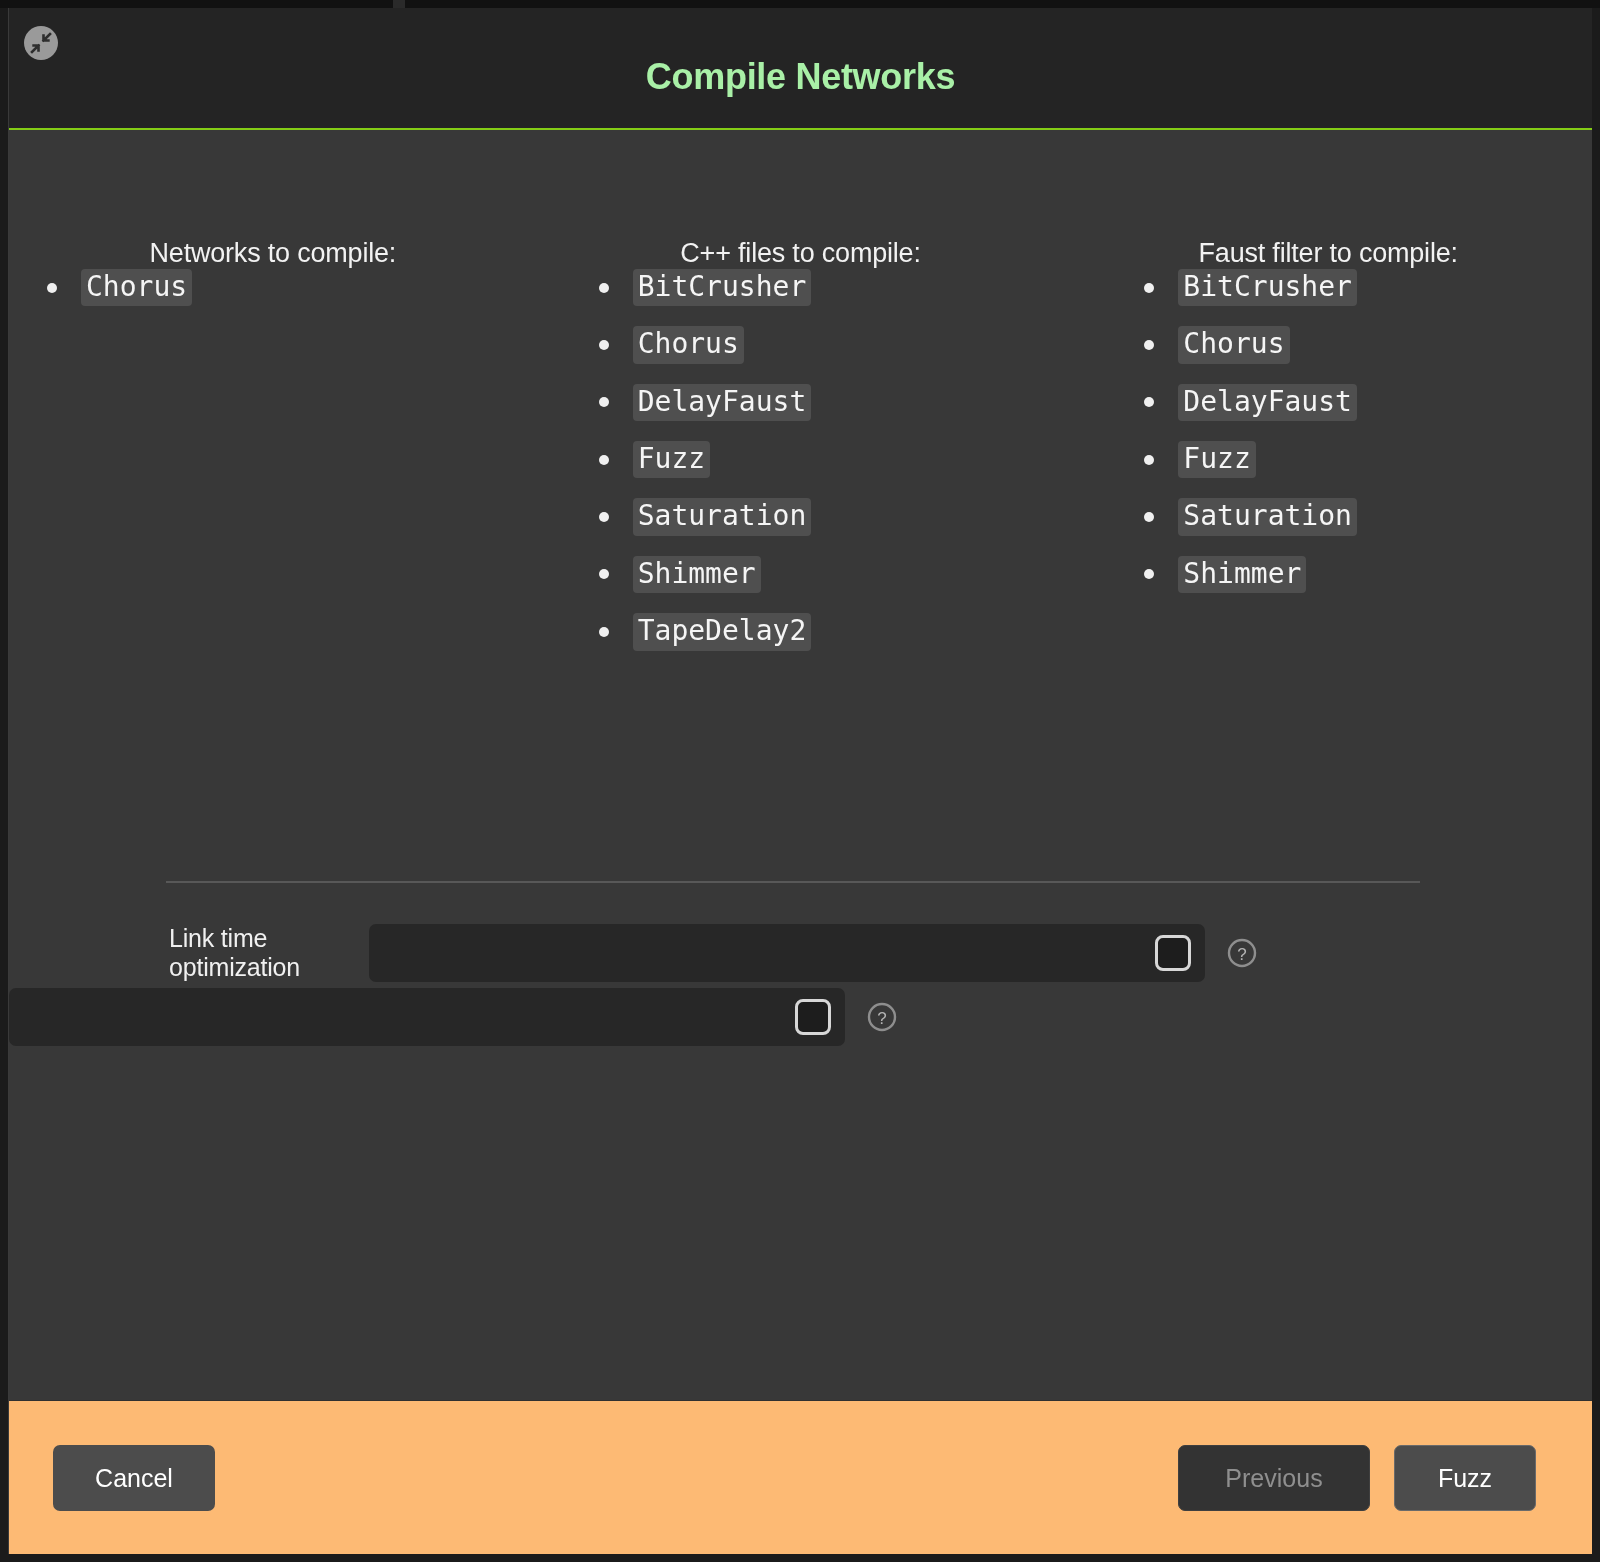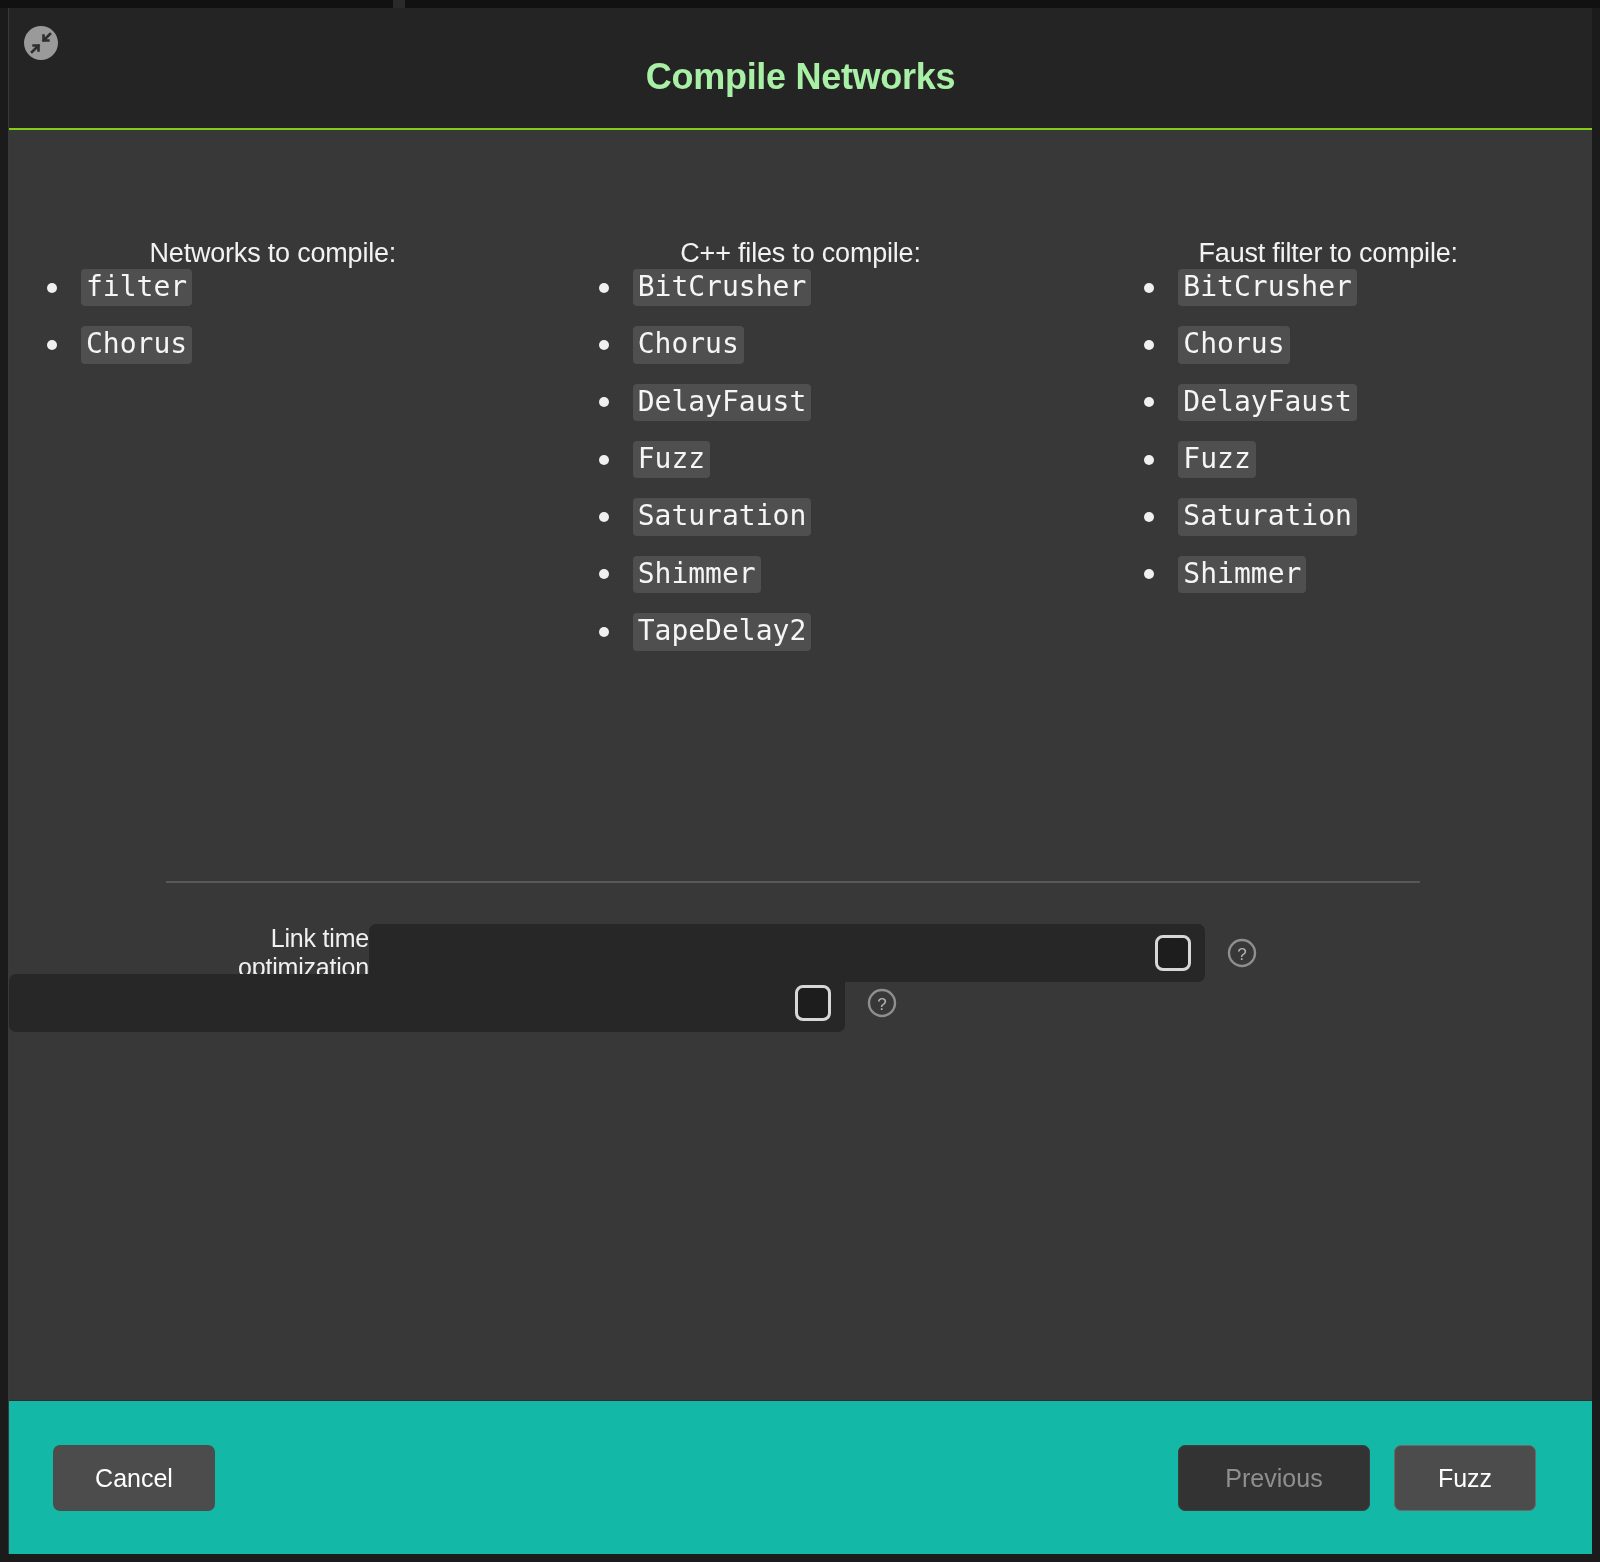--- a/index.html
+++ b/index.html
@@ -153,21 +153,21 @@
     position: absolute;
     top: 798px;
     left: 0;
     width: 100%;
   }
 
   .option-row {
     display: flex;
     align-items: center;
     height: 50px;
-    text-align: right;
+    margin-bottom: 14px;
   }
 
   .option-label {
     width: 360px;
     padding-left: 160px;
     font-size: 25px;
     color: #f0f0f0;
     letter-spacing: -0.2px;
     flex: none;
   }
@@ -200,21 +200,21 @@
     height: 30px;
     margin-left: 22px;
     flex: none;
     cursor: pointer;
   }
 
   
   .footer {
     position: relative;
     height: 154px;
-    background: #14b8a6;
+    background: #fdba74;
     border-top: 1px solid #303030;
   }
 
   .btn {
     position: absolute;
     top: 44px;
     height: 66px;
     border-radius: 7px;
     display: flex;
     align-items: center;
@@ -270,24 +270,20 @@
 
     <div class="body">
 
       <div class="columns">
 
         <div class="col col-1">
           <div class="col-heading">Networks to compile:</div>
           <ul class="col-list">
             <li>
               <span class="bullet"></span>
-              <span class="code">filter</span>
-            </li>
-            <li>
-              <span class="bullet"></span>
               <span class="code">Chorus</span>
             </li>
           </ul>
         </div>
 
         <div class="col col-2">
           <div class="col-heading">C++ files to compile:</div>
           <ul class="col-list">
             <li>
               <span class="bullet"></span>

